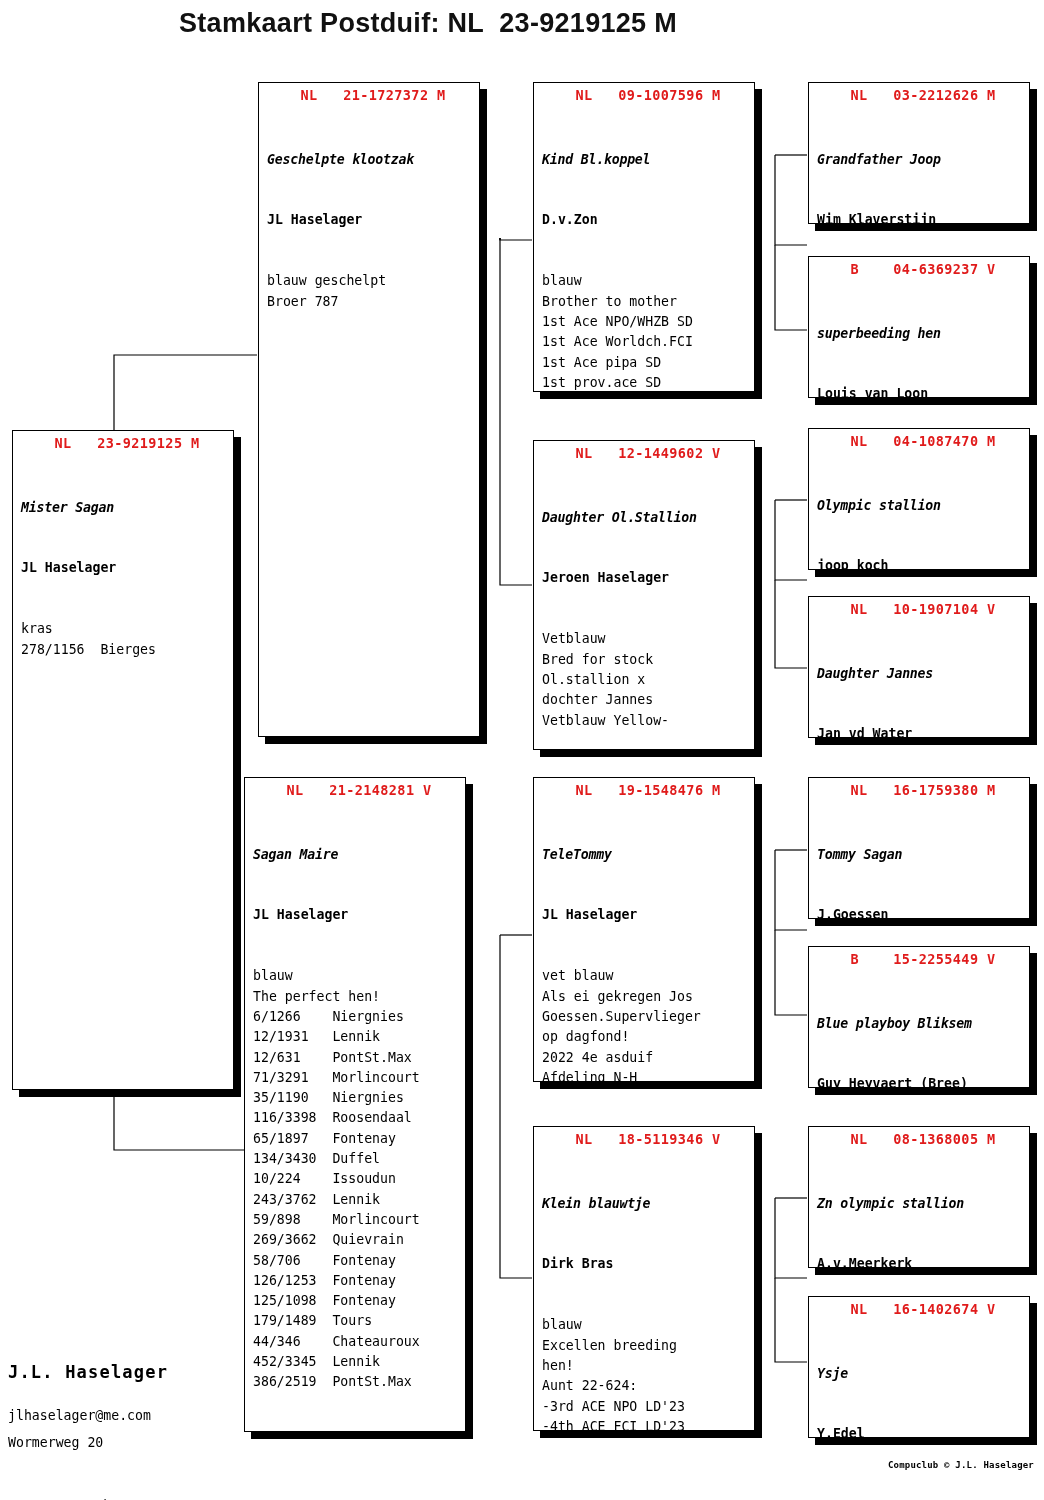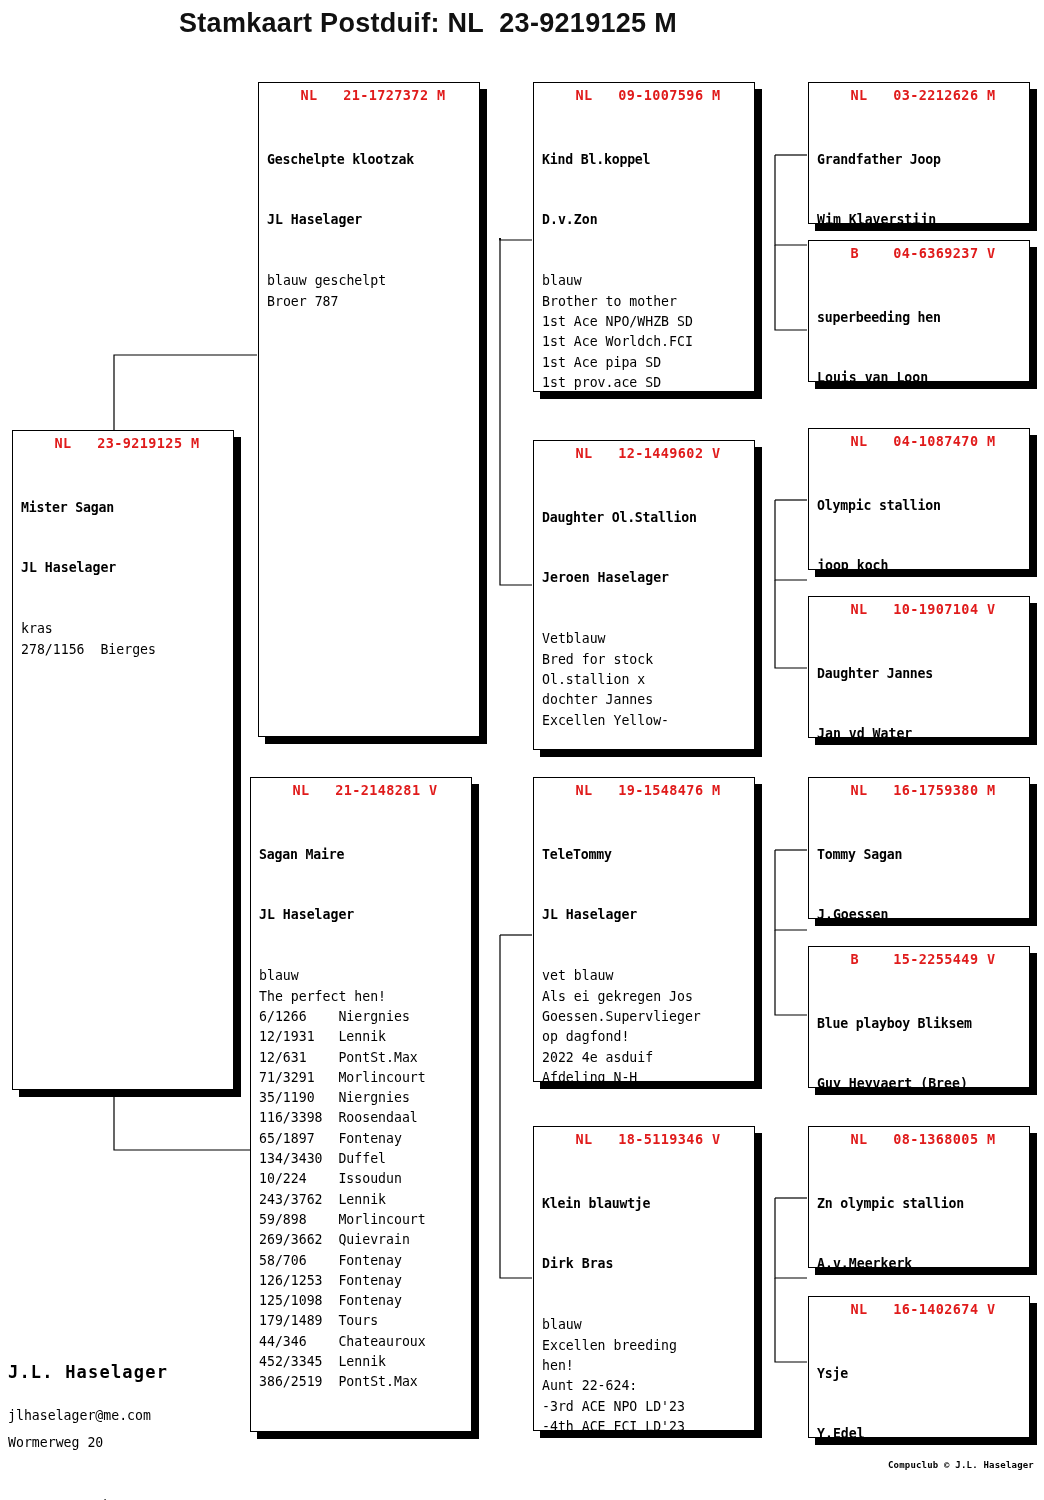--- a/index.html
+++ b/index.html
@@ -50,20 +50,21 @@
     text-align: center;
   }
   .card .body {
     padding: 4px 0 2px 8px;
     font-size: 13.2px;
     line-height: 20.3px;
     color: #000;
     white-space: pre;
   }
   .card .body .nm {
+    font-style: italic;
     font-weight: bold;
     letter-spacing: -0.2px;
   }
   .card .body .ow {
     font-weight: bold;
   }
   .card .body .ln { display: block; }
 
   
 
@@ -146,21 +147,21 @@
 
 <div class="card" style="left:258px; top:82px; width:222px; height:655px;">
   <div class="ring">NL   21-1727372 M</div>
   <div class="body">
     <span class="ln nm">Geschelpte klootzak</span>
     <span class="ln ow">JL Haselager</span>
     <span class="lines"><span class="ln">blauw geschelpt</span><span class="ln">Broer 787</span></span>
   </div>
 </div>
 
-<div class="card" style="left:250px; top:777px; width:222px; height:655px;">
+<div class="card" style="left:244px; top:777px; width:222px; height:655px;">
   <div class="ring">NL   21-2148281 V</div>
   <div class="body">
     <span class="ln nm">Sagan Maire</span>
     <span class="ln ow">JL Haselager</span>
     <span class="lines"><span class="ln">blauw</span><span class="ln">The perfect hen!</span><span class="ln">6/1266    Niergnies</span><span class="ln">12/1931   Lennik</span><span class="ln">12/631    PontSt.Max</span><span class="ln">71/3291   Morlincourt</span><span class="ln">35/1190   Niergnies</span><span class="ln">116/3398  Roosendaal</span><span class="ln">65/1897   Fontenay</span><span class="ln">134/3430  Duffel</span><span class="ln">10/224    Issoudun</span><span class="ln">243/3762  Lennik</span><span class="ln">59/898    Morlincourt</span><span class="ln">269/3662  Quievrain</span><span class="ln">58/706    Fontenay</span><span class="ln">126/1253  Fontenay</span><span class="ln">125/1098  Fontenay</span><span class="ln">179/1489  Tours</span><span class="ln">44/346    Chateauroux</span><span class="ln">452/3345  Lennik</span><span class="ln">386/2519  PontSt.Max</span></span>
   </div>
 </div>
 
 <div class="card" style="left:533px; top:82px; width:222px; height:310px;">
   <div class="ring">NL   09-1007596 M</div>
@@ -169,21 +170,21 @@
     <span class="ln ow">D.v.Zon</span>
     <span class="lines"><span class="ln">blauw</span><span class="ln">Brother to mother</span><span class="ln">1st Ace NPO/WHZB SD</span><span class="ln">1st Ace Worldch.FCI</span><span class="ln">1st Ace pipa SD</span><span class="ln">1st prov.ace SD</span></span>
   </div>
 </div>
 
 <div class="card" style="left:533px; top:428px; width:222px; height:310px;margin-top:12px;">
   <div class="ring">NL   12-1449602 V</div>
   <div class="body">
     <span class="ln nm">Daughter Ol.Stallion</span>
     <span class="ln ow">Jeroen Haselager</span>
-    <span class="lines"><span class="ln">Vetblauw</span><span class="ln">Bred for stock</span><span class="ln">Ol.stallion x</span><span class="ln">dochter Jannes</span><span class="ln">Excellen Yellow-</span></span>
+    <span class="lines"><span class="ln">Vetblauw</span><span class="ln">Bred for stock</span><span class="ln">Ol.stallion x</span><span class="ln">dochter Jannes</span><span class="ln">Vetblauw Yellow-</span></span>
   </div>
 </div>
 
 <div class="card" style="left:533px; top:777px; width:222px; height:305px;">
   <div class="ring">NL   19-1548476 M</div>
   <div class="body">
     <span class="ln nm">TeleTommy</span>
     <span class="ln ow">JL Haselager</span>
     <span class="lines"><span class="ln">vet blauw</span><span class="ln">Als ei gekregen Jos</span><span class="ln">Goessen.Supervlieger</span><span class="ln">op dagfond!</span><span class="ln">2022 4e asduif</span><span class="ln">Afdeling N-H</span></span>
   </div>
@@ -200,21 +201,21 @@
 
 <div class="card" style="left:808px; top:82px; width:222px; height:142px;">
   <div class="ring">NL   03-2212626 M</div>
   <div class="body">
     <span class="ln nm">Grandfather Joop</span>
     <span class="ln ow">Wim Klaverstijn</span>
     
   </div>
 </div>
 
-<div class="card" style="left:808px; top:240px; width:222px; height:142px;">
+<div class="card" style="left:808px; top:256px; width:222px; height:142px;">
   <div class="ring">B    04-6369237 V</div>
   <div class="body">
     <span class="ln nm">superbeeding hen</span>
     <span class="ln ow">Louis van Loon</span>
     
   </div>
 </div>
 
 <div class="card" style="left:808px; top:428px; width:222px; height:142px;">
   <div class="ring">NL   04-1087470 M</div>

